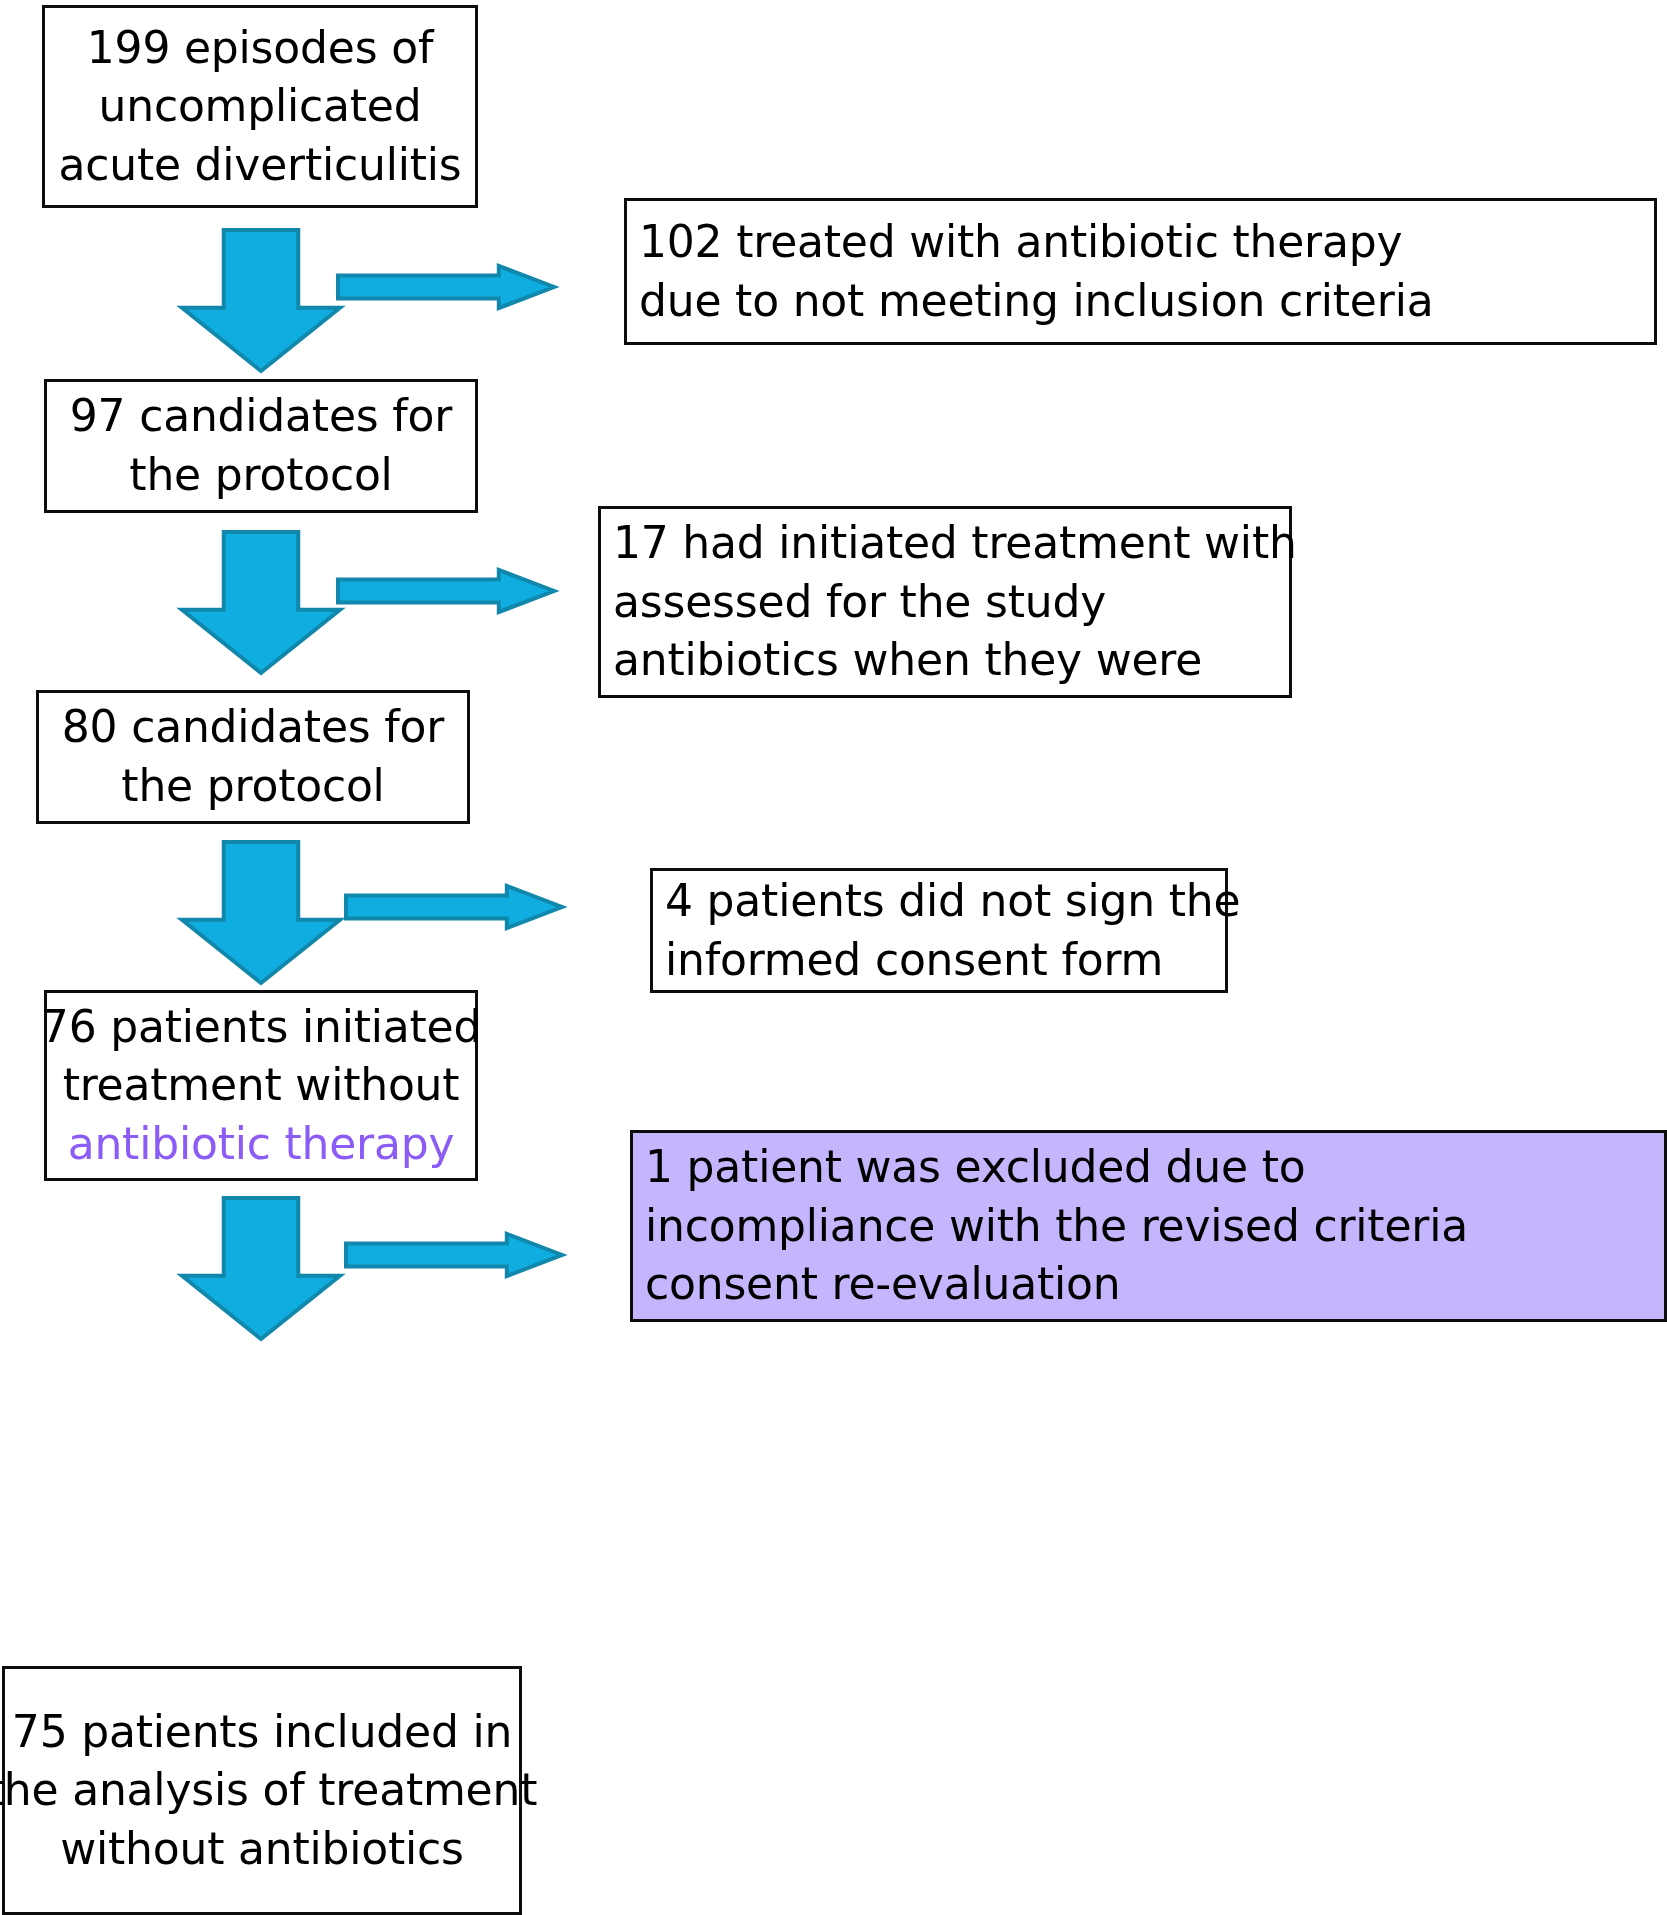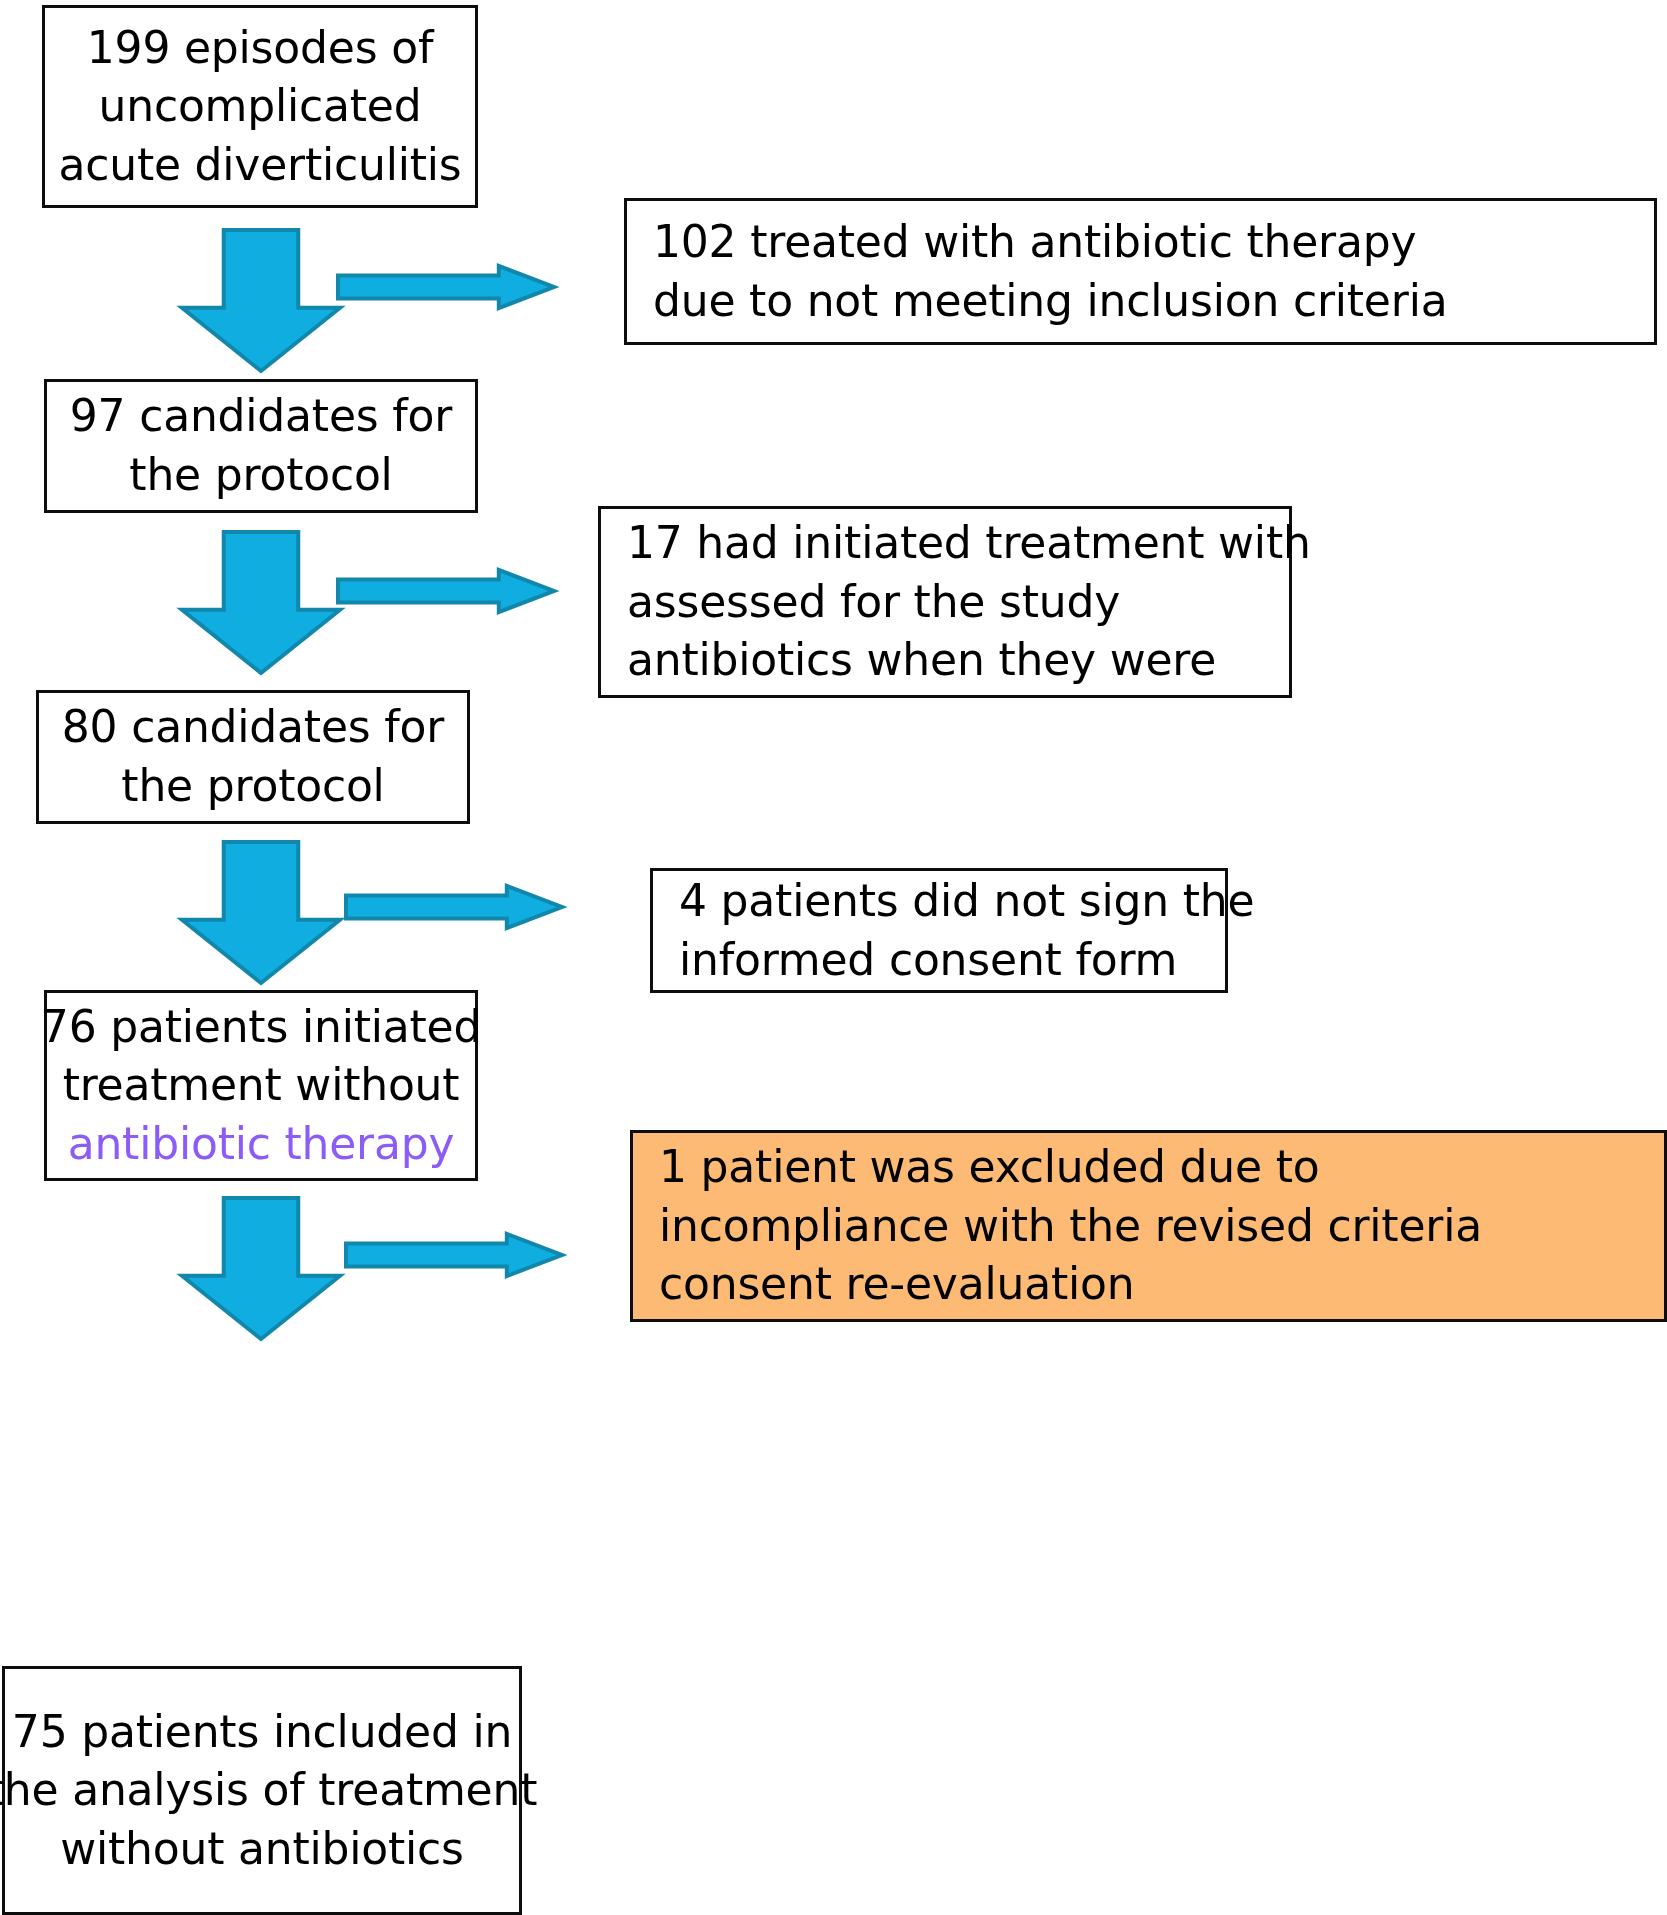--- a/index.html
+++ b/index.html
@@ -30,21 +30,21 @@
     align-items: flex-start;
   }
   .box-line {
     color: #000000;
     font-size: 44px;
     line-height: 1.33;
     white-space: nowrap;
     letter-spacing: -0.2px;
   }
   .flow-box.align-left .box-line {
-    padding-left: 26px;
+    padding-left: 12px;
   }
   .arrow-svg {
     position: absolute;
     overflow: visible;
   }
   .arrow-shape {
     fill: #10AEE0;
     stroke: #1087AB;
     stroke-width: 4;
     stroke-linejoin: miter;
@@ -83,21 +83,21 @@
     </div>
     <div class="flow-box align-left" style="left: 598px; top: 506px; width: 694px; height: 192px; border-color: rgb(13, 13, 13); background: rgb(255, 255, 255);">
       <div class="box-line" style="color: rgb(0, 0, 0);">17 had initiated treatment with</div>
       <div class="box-line" style="color: rgb(0, 0, 0);">assessed for the study</div>
       <div class="box-line" style="color: rgb(0, 0, 0);">antibiotics when they were</div>
     </div>
     <div class="flow-box align-left" style="left: 650px; top: 868px; width: 578px; height: 125px; border-color: rgb(13, 13, 13); background: rgb(255, 255, 255);">
       <div class="box-line" style="color: rgb(0, 0, 0);">4 patients did not sign the</div>
       <div class="box-line" style="color: rgb(0, 0, 0);">informed consent form</div>
     </div>
-    <div class="flow-box align-left" style="left: 630px; top: 1130px; width: 1037px; height: 192px; border-color: rgb(13, 13, 13); background: #fdba74;">
+    <div class="flow-box align-left" style="left: 630px; top: 1130px; width: 1037px; height: 192px; border-color: rgb(13, 13, 13); background: #c4b5fd;">
       <div class="box-line" style="color: rgb(0, 0, 0);">1 patient was excluded due to</div>
       <div class="box-line" style="color: rgb(0, 0, 0);">incompliance with the revised criteria</div>
       <div class="box-line" style="color: rgb(0, 0, 0);">consent re-evaluation</div>
     </div>
     <svg class="arrow-svg" width="162" height="145" viewBox="0 0 162 145" style="left: 180px; top: 228px;">
       <polygon class="arrow-shape" points="43.739999999999995,2 118.26,2 118.26,79.75 160,79.75 81,143 2,79.75 43.739999999999995,79.75" fill="#10AEE0" stroke="#1087AB"></polygon>
     </svg>
     <svg class="arrow-svg" width="162" height="145" viewBox="0 0 162 145" style="left: 180px; top: 530px;">
       <polygon class="arrow-shape" points="43.739999999999995,2 118.26,2 118.26,79.75 160,79.75 81,143 2,79.75 43.739999999999995,79.75" fill="#10AEE0" stroke="#1087AB"></polygon>
     </svg>

